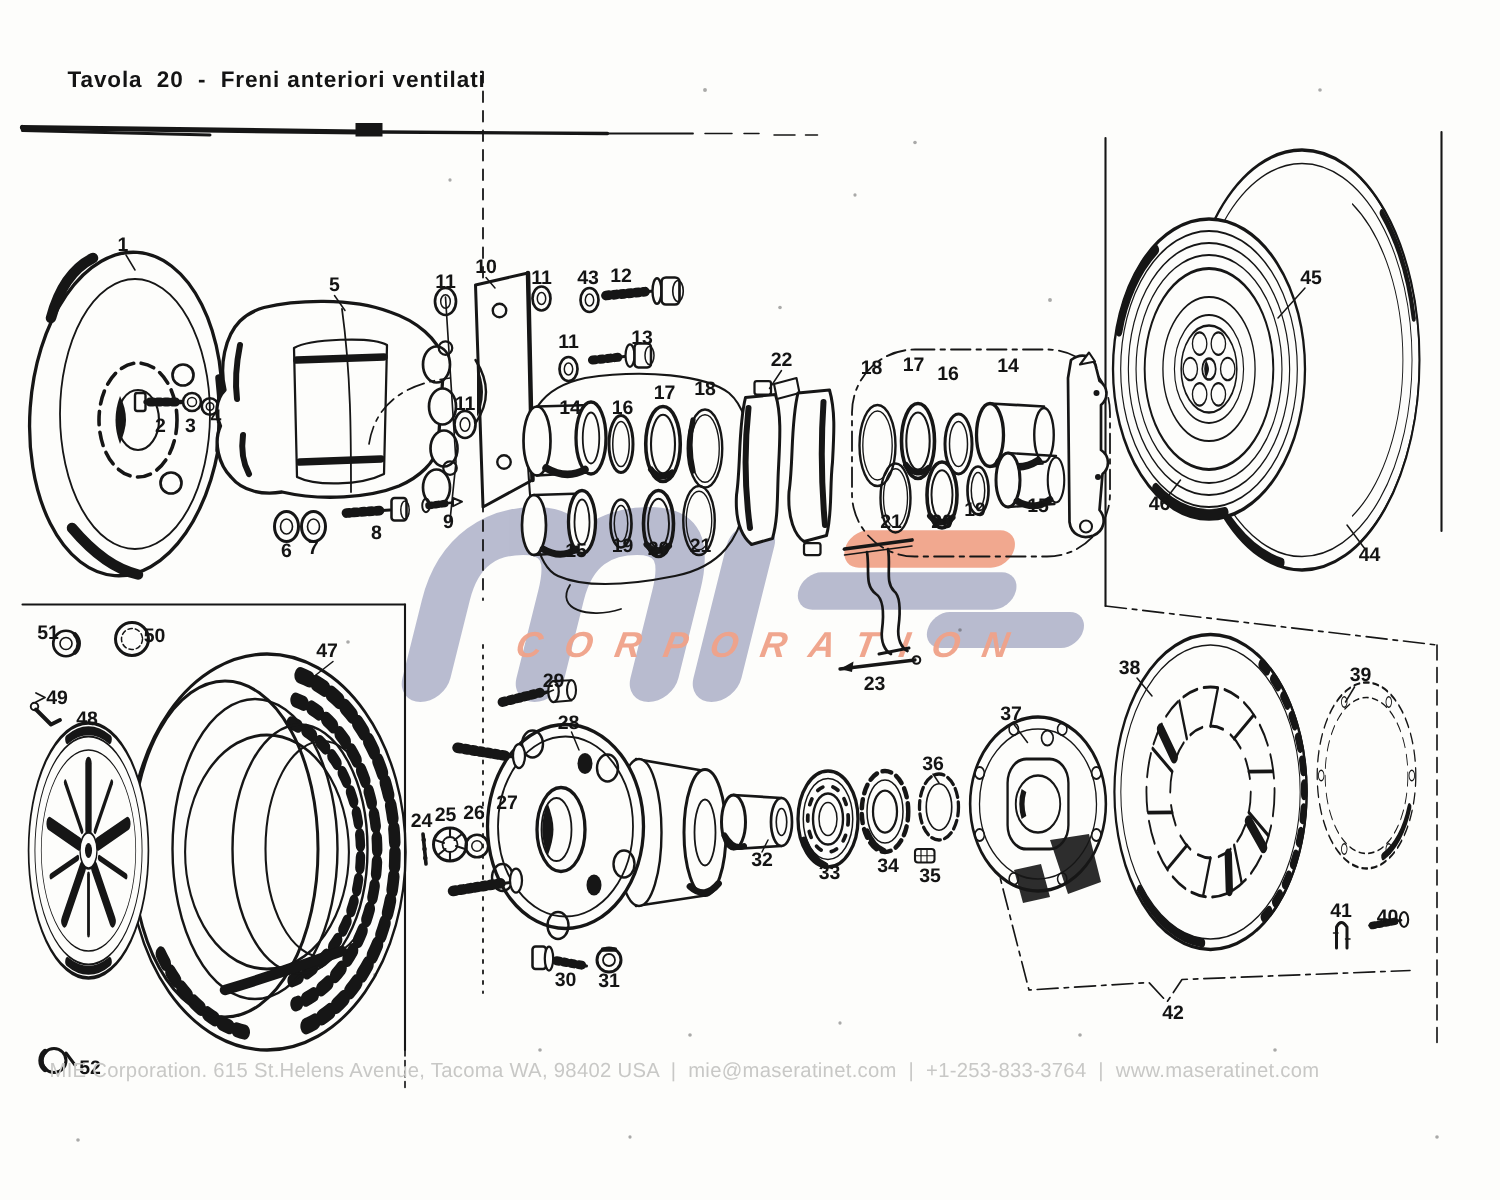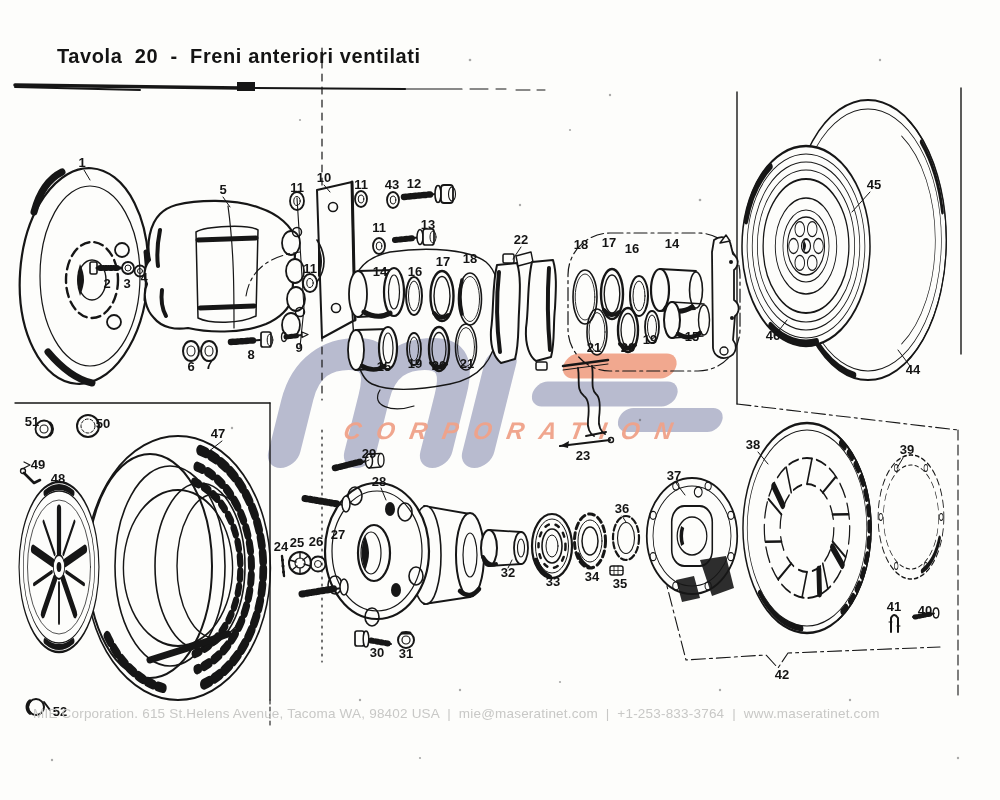--- a/index.html
+++ b/index.html
@@ -1,18 +1,18 @@
 <!DOCTYPE html>
 <html><head>
 <meta charset="utf-8">
 <style>
   html,body{margin:0;padding:0;background:#e9e9e9;}
   .page{position:relative;width:1000px;height:800px;background:#fdfdfb;overflow:hidden;
         font-family:"Liberation Sans",sans-serif;}
-  .title{position:absolute;left:57px;top:45px;font-size:20px;font-weight:bold;color:#141414;
+  .title{position:absolute;left:45px;top:45px;font-size:15px;font-weight:bold;color:#141414;
          letter-spacing:.6px;white-space:pre;}
   .footer{position:absolute;left:33px;top:706px;font-size:13.5px;color:#c8c8c6;
           letter-spacing:.2px;white-space:pre;}
   .wm{position:absolute;left:0;top:0;width:1000px;height:800px;}
   .wm svg{position:absolute;left:0;top:0;}
   .wm-sub{position:absolute;left:344px;top:417px;font-size:24px;font-weight:bold;font-style:italic;
           letter-spacing:15px;color:#f0a289;transform:skewX(-10deg);white-space:pre;opacity:.95;}
   svg.diagram{position:absolute;left:0;top:0;}
   .plbl{font-family:"Liberation Sans",sans-serif;font-size:13px;font-weight:bold;
         fill:#141414;text-anchor:middle;}

